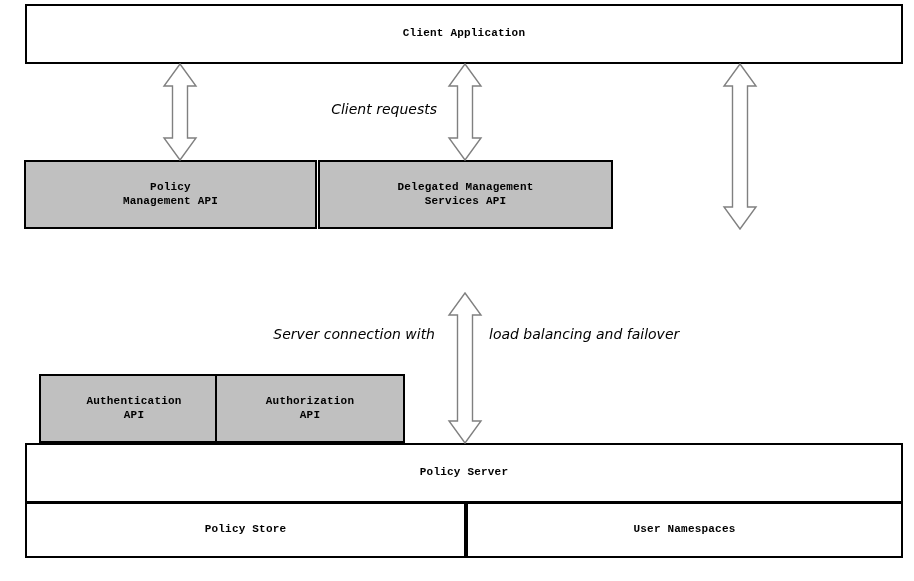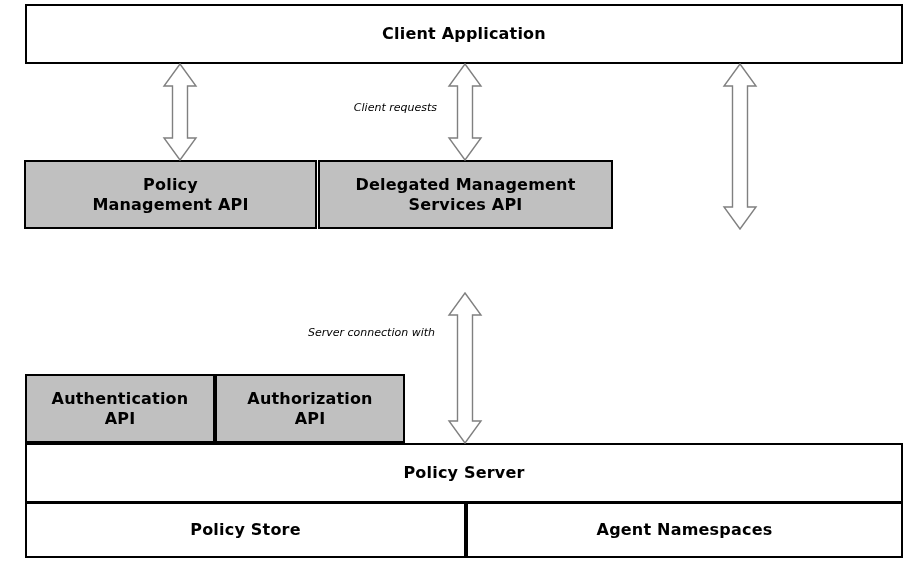--- a/index.html
+++ b/index.html
@@ -17,34 +17,35 @@
   }
   .box {
     position: absolute;
     box-sizing: border-box;
     border: 2px solid #000000;
     display: flex;
     align-items: center;
     justify-content: center;
     text-align: center;
     font-weight: bold;
-    font-size: 16px;
+    font-size: 11px;
     line-height: 1.22;
     color: #000000;
     letter-spacing: 0.2px;
+    font-family: Liberation Mono, monospace;
   }
   .box.white { background: #ffffff; }
   .box.gray  { background: #c0c0c0; }
   .box .label { padding: 0 6px; white-space: pre-line; }
 
   .annot {
     position: absolute;
     font-style: italic;
     font-weight: normal;
-    font-size: 11px;
+    font-size: 14px;
     color: #000000;
     white-space: nowrap;
   }
   .annot.right-aligned { text-align: right; }
 
   .arrow-layer {
     position: absolute;
     left: 0;
     top: 0;
     width: 914px;
@@ -68,41 +69,42 @@
 Management API</span>
   </div>
 
   <div class="box gray" style="left:318px; top:160px; width:295px; height:69px;">
     <span class="label">Delegated Management
 Services API</span>
   </div>
 
 
   <div class="annot right-aligned" style="left:195px; top:326px; width:240px;">Server connection with</div>
+  <div class="annot" style="left:489px; top:326px;">load balancing and failover</div>
 
-  <div class="box gray" style="left:25px; top:374px; width:190px; height:69px;">
+  <div class="box gray" style="left:39px; top:374px; width:190px; height:69px;">
     <span class="label">Authentication
 API</span>
   </div>
 
   <div class="box gray" style="left:215px; top:374px; width:190px; height:69px;text-align:center;">
     <span class="label">Authorization
 API</span>
   </div>
 
   <div class="box white" style="left:25px; top:502px; width:441px; height:56px;">
     <span class="label">Policy Store</span>
   </div>
 
   <div class="box white" style="left:25px; top:443px; width:878px; height:60px;">
     <span class="label">Policy Server</span>
   </div>
 
   <div class="box white" style="left:466px; top:502px; width:437px; height:56px;">
-    <span class="label">Agent Namespaces</span>
+    <span class="label">User Namespaces</span>
   </div>
 
   <svg class="arrow-layer" viewBox="0 0 914 581">
     <g fill="#ffffff" stroke="#808080" stroke-width="1.4" stroke-linejoin="miter">
 
       <path d="M180,64 L196,86 L187.5,86 L187.5,138 L196,138 L180,160
                L164,138 L172.5,138 L172.5,86 L164,86 Z"></path>
 
       <path d="M465,64 L481,86 L472.5,86 L472.5,138 L481,138 L465,160
                L449,138 L457.5,138 L457.5,86 L449,86 Z"></path>

